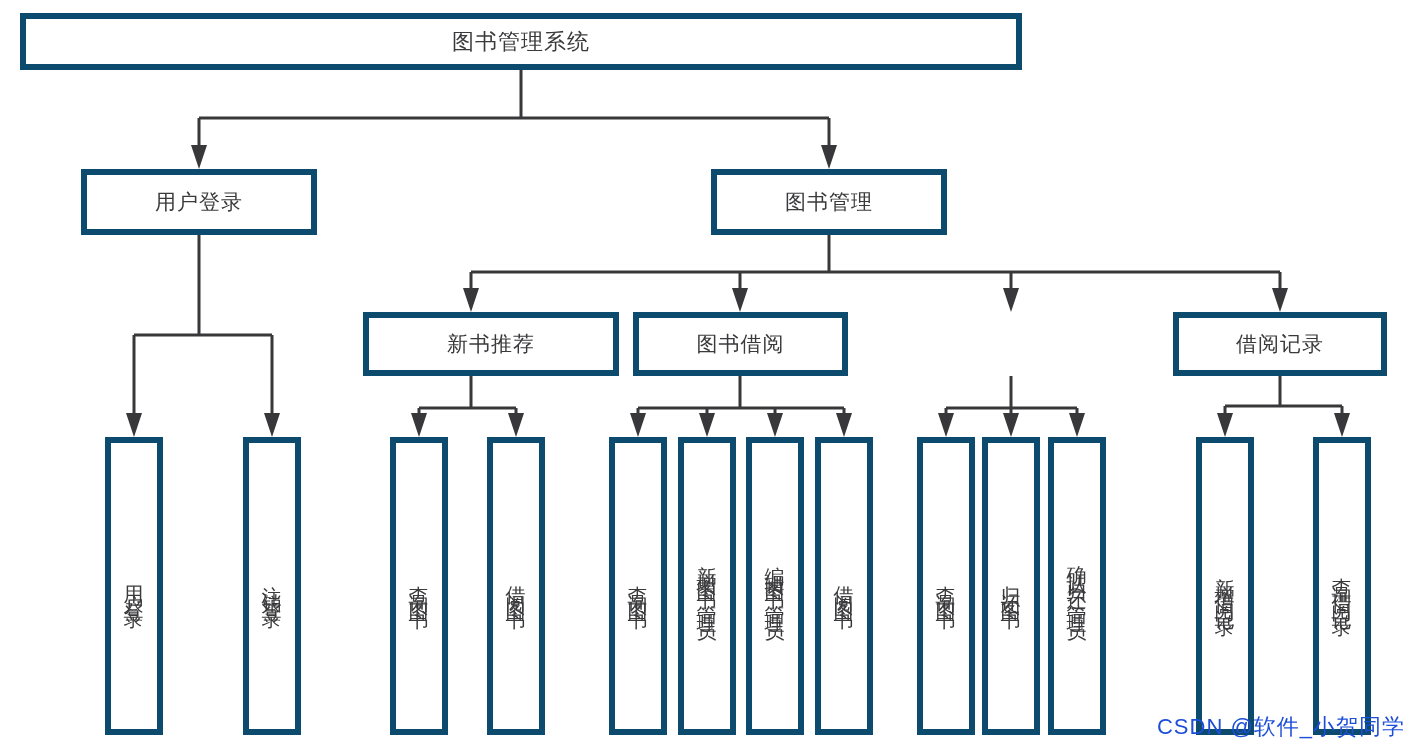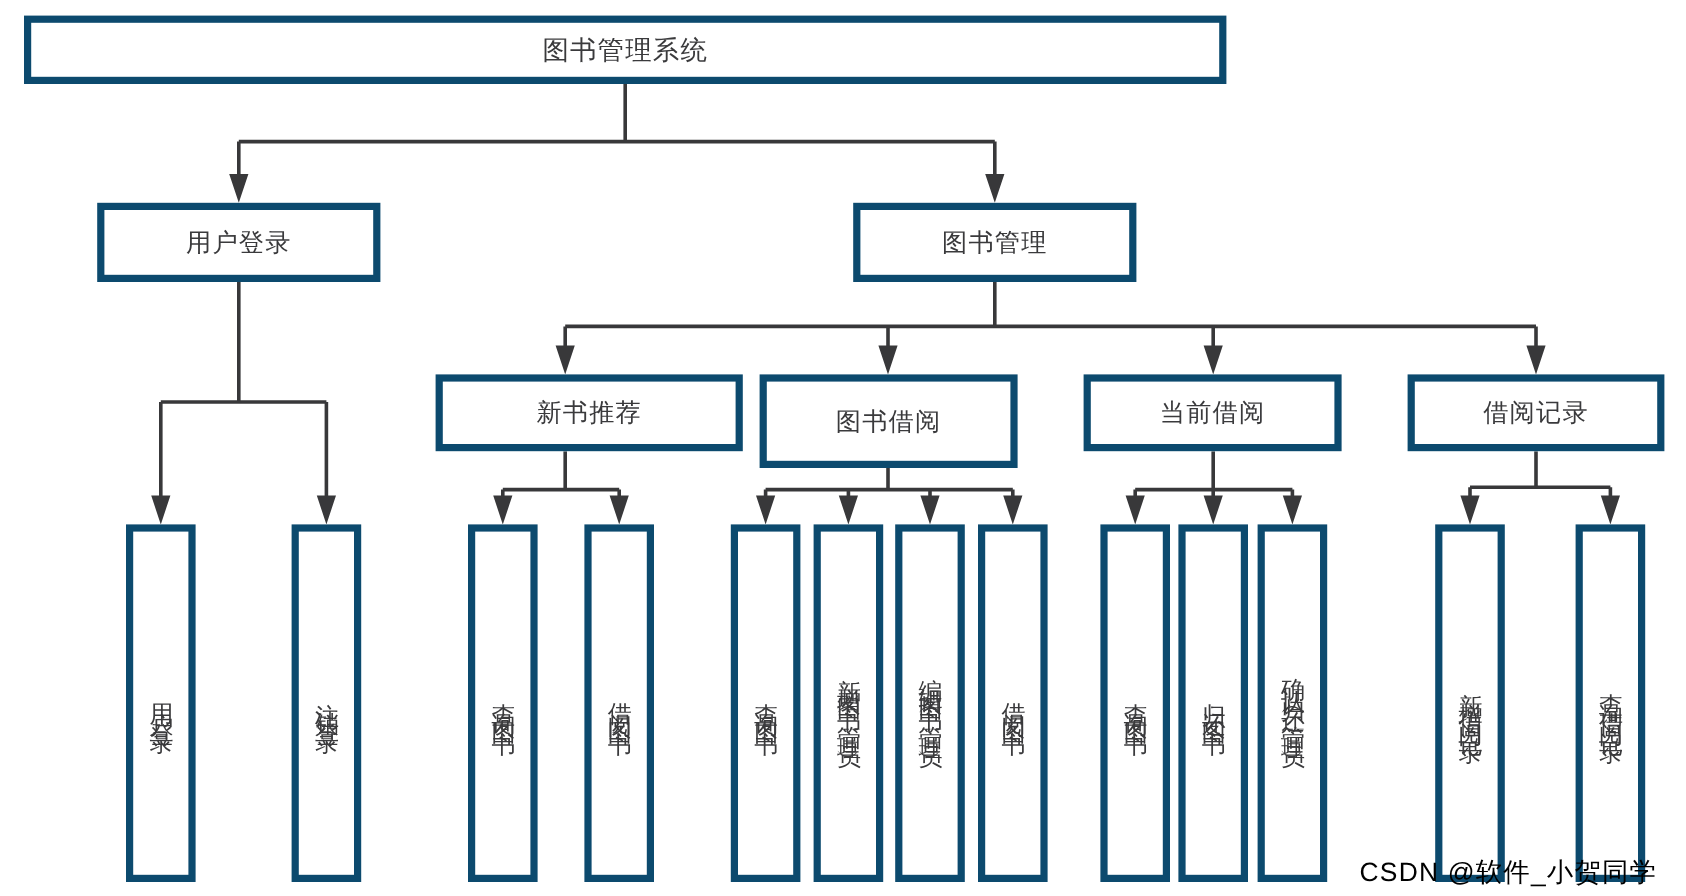--- a/index.html
+++ b/index.html
@@ -34,24 +34,24 @@
     width: 58px;
     top: 437px;
     height: 298px;
     font-size: 20px;
     writing-mode: vertical-rl;
     letter-spacing: 8px;
     line-height: 52px;
   }
   .watermark {
     position: absolute;
-    right: 24px;
+    right: 0;
     bottom: 5px;
     font-size: 22px;
-    color: #000000;
+    color: #1d4ed8;
     letter-spacing: 1px;
     z-index: 5;
     white-space: nowrap;
   }
 </style>
 </head>
 <body>
 
 <div class="canvas">
 
@@ -85,22 +85,21 @@
       M1217,413 L1233,413 L1225,437 Z
       M1334,413 L1350,413 L1342,437 Z"></path>
   </svg>
 
   <div class="box root-box" style="left:20px; top:13px; width:1002px; height:57px;">图书管理系统</div>
 
   <div class="box level-box" style="left:81px; top:169px; width:236px; height:66px;">用户登录</div>
   <div class="box level-box" style="left:711px; top:169px; width:236px; height:66px;">图书管理</div>
 
   <div class="box level-box" style="left:363px; top:312px; width:256px; height:64px;">新书推荐</div>
-  <div class="box level-box" style="left:633px; top:312px; width:215px; height:78px;">图书借阅</div>
-  <div class="box level-box" style="left:903px; top:312px; width:215px; height:64px;">当前借阅</div>
+  <div class="box level-box" style="left:633px; top:312px; width:215px; height:64px;">图书借阅</div>
   <div class="box level-box" style="left:1173px; top:312px; width:214px; height:64px;">借阅记录</div>
 
   <div class="box leaf-box" style="left:105px;">用户登录</div>
   <div class="box leaf-box" style="left:243px;">注销登录</div>
 
   <div class="box leaf-box" style="left:390px;">查询图书</div>
   <div class="box leaf-box" style="left:487px;">借阅图书</div>
 
   <div class="box leaf-box" style="left:609px;">查询图书</div>
   <div class="box leaf-box" style="left:678px;">新增图书（管理员）</div>

